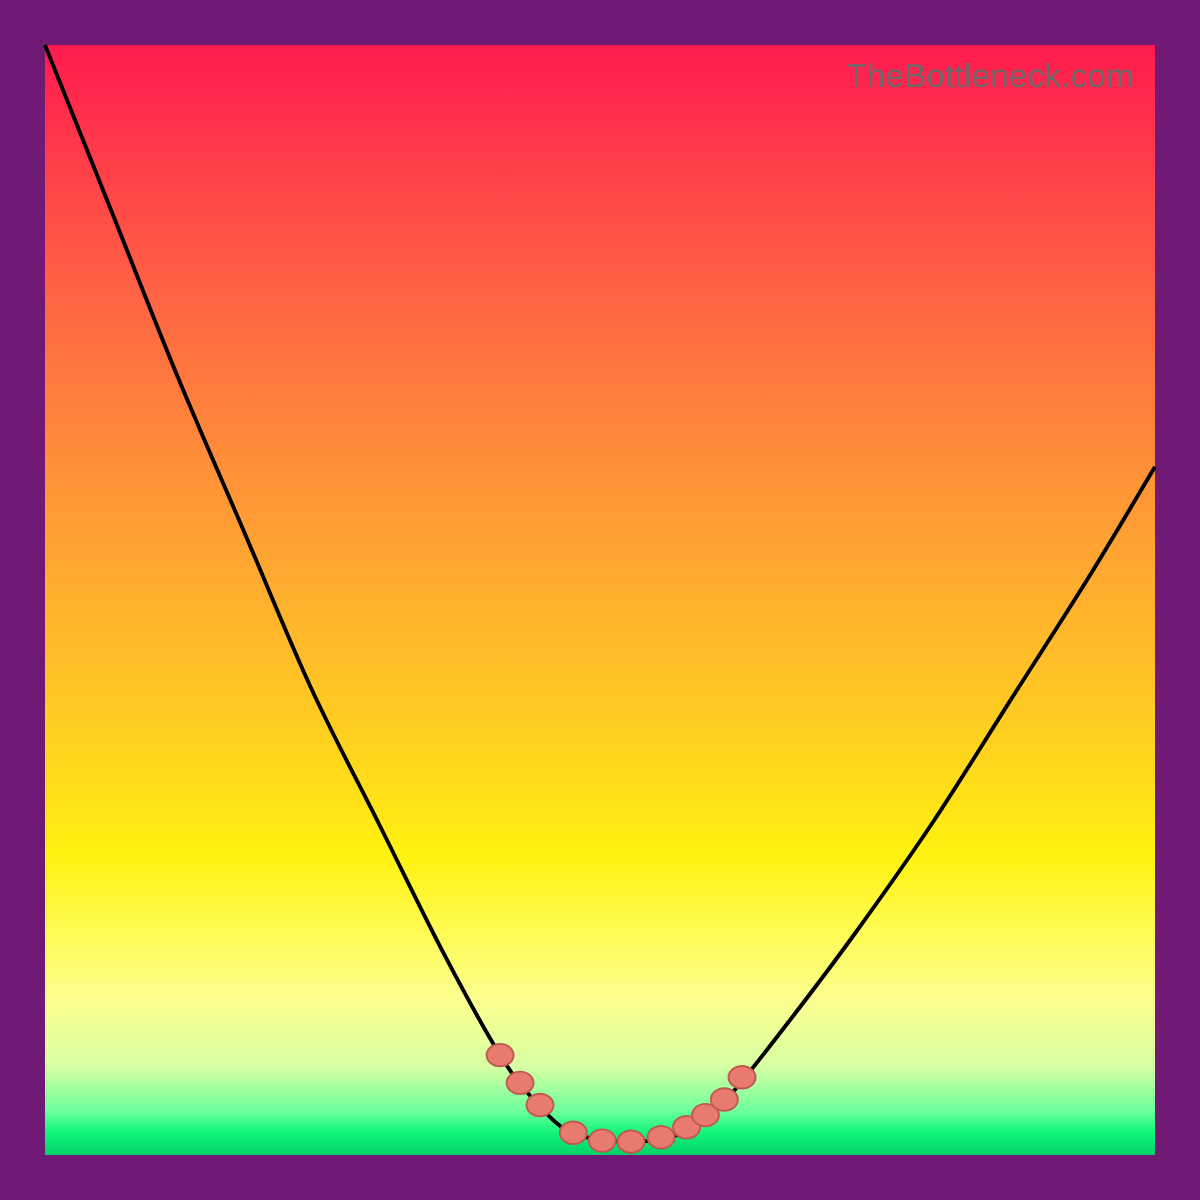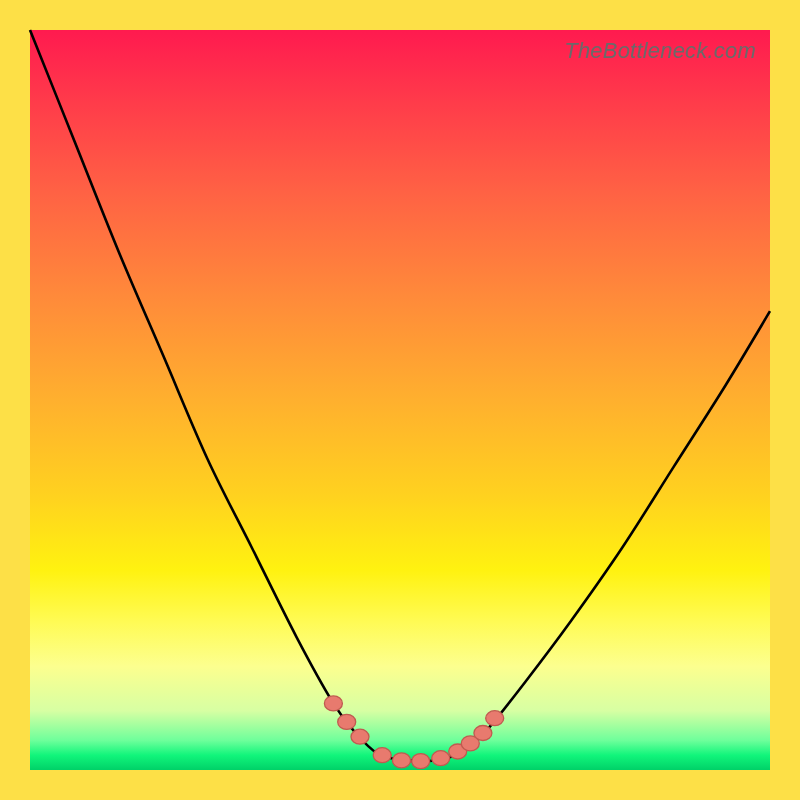--- a/index.html
+++ b/index.html
@@ -8,22 +8,21 @@
     width: 800px;
     height: 800px;
     overflow: hidden;
     background: #000;
     font-family: Arial, Helvetica, sans-serif;
   }
   .frame {
     position: relative;
     width: 800px;
     height: 800px;
-    background: #fde047;
-    font-style: italic;
+    background: #701a75;
   }
   .plot {
     position: absolute;
     left: 30px;
     top: 30px;
     width: 740px;
     height: 740px;
     background: linear-gradient(to bottom,
       #ff1a4f 0%,
       #ff3c4a 10%,

